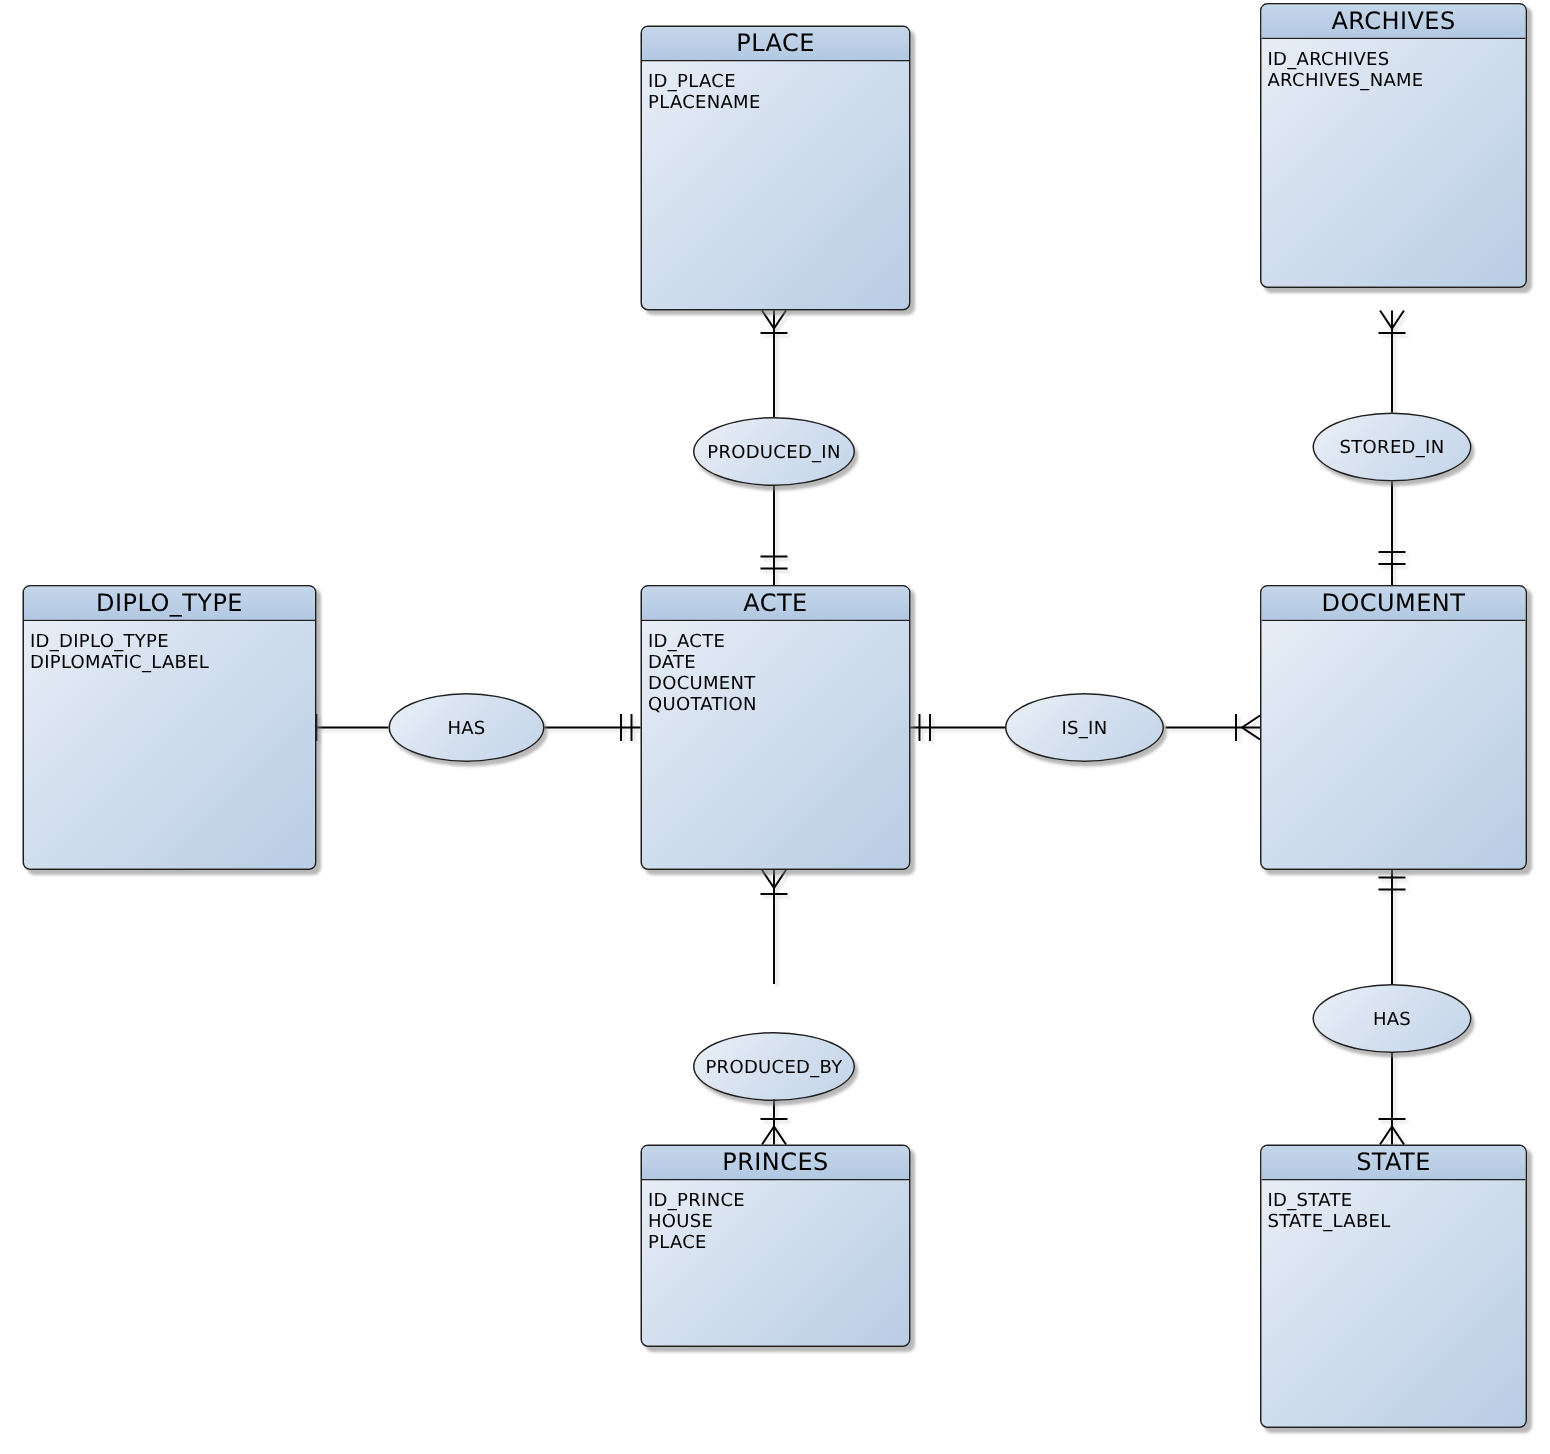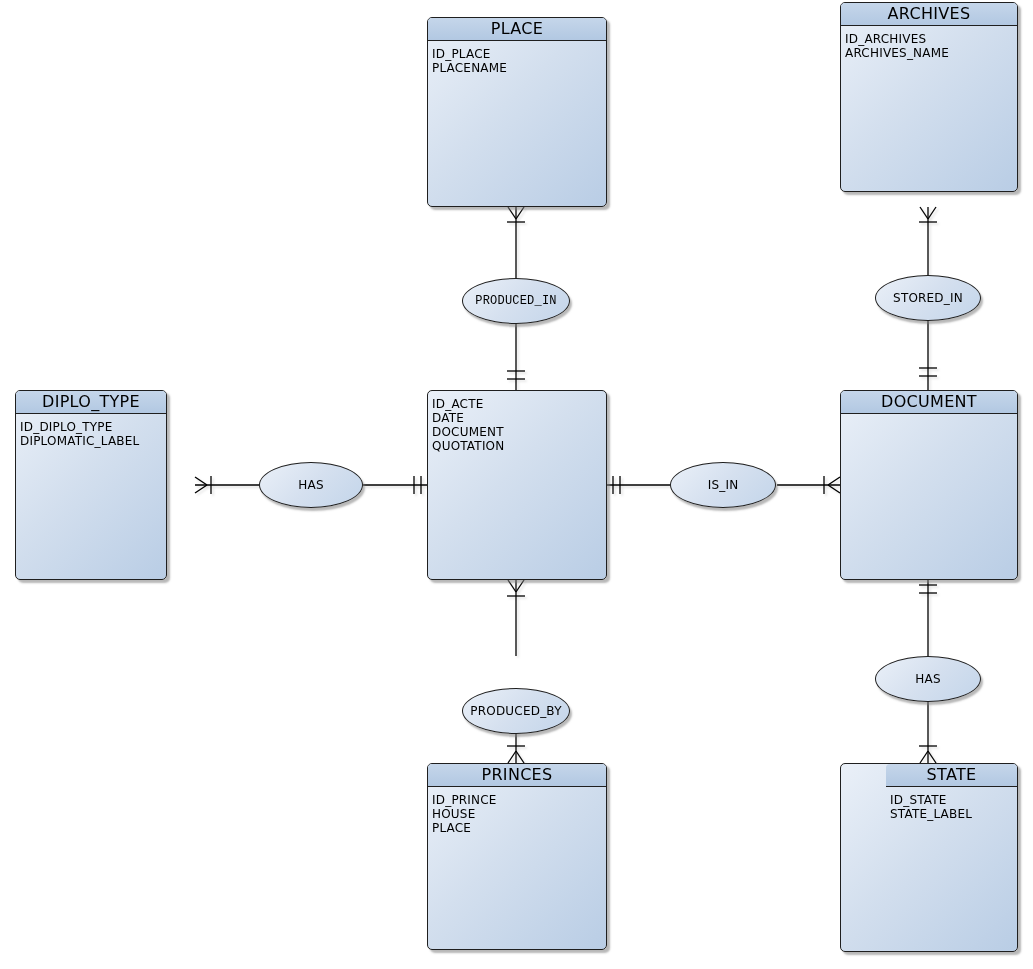--- a/index.html
+++ b/index.html
@@ -124,54 +124,55 @@
         <div class="attr">PLACENAME</div>
       </div>
     </div>
     <div class="entity" style="left: 840px; top: 2px; width: 178px; height: 190px;">
       <div class="entity-header">ARCHIVES</div>
       <div class="entity-body">
         <div class="attr">ID_ARCHIVES</div>
         <div class="attr">ARCHIVES_NAME</div>
       </div>
     </div>
-    <div class="entity" style="left: 15px; top: 390px; width: 152px; height: 190px;">
+    <div class="entity" style="left: 15px; top: 390px; width: 196px; height: 190px;">
       <div class="entity-header">DIPLO_TYPE</div>
       <div class="entity-body">
         <div class="attr">ID_DIPLO_TYPE</div>
         <div class="attr">DIPLOMATIC_LABEL</div>
       </div>
     </div>
     <div class="entity" style="left: 427px; top: 390px; width: 180px; height: 190px;">
+      <div class="entity-header">ACTE</div>
       <div class="entity-body">
         <div class="attr">ID_ACTE</div>
         <div class="attr">DATE</div>
         <div class="attr">DOCUMENT</div>
         <div class="attr">QUOTATION</div>
       </div>
     </div>
     <div class="entity" style="left: 840px; top: 390px; width: 178px; height: 190px;">
       <div class="entity-header">DOCUMENT</div>
     </div>
-    <div class="entity" style="left: 427px; top: 763px; width: 180px; height: 187px;">
+    <div class="entity" style="left: 427px; top: 763px; width: 180px; height: 135px;">
       <div class="entity-header">PRINCES</div>
       <div class="entity-body">
         <div class="attr">ID_PRINCE</div>
         <div class="attr">HOUSE</div>
         <div class="attr">PLACE</div>
       </div>
     </div>
-    <div class="entity" style="left: 840px; top: 763px; width: 178px; height: 189px; padding-left: 45px;">
+    <div class="entity" style="left: 840px; top: 763px; width: 178px; height: 189px;">
       <div class="entity-header">STATE</div>
       <div class="entity-body">
         <div class="attr">ID_STATE</div>
         <div class="attr">STATE_LABEL</div>
       </div>
     </div>
-    <div class="relationship" style="left: 462px; top: 278px; width: 108px; height: 46px; font-family: Liberation Mono, monospace;">
+    <div class="relationship" style="left: 462px; top: 278px; width: 108px; height: 46px;">
       <span>PRODUCED_IN</span>
     </div>
     <div class="relationship" style="left: 875px; top: 275px; width: 106px; height: 46px;">
       <span>STORED_IN</span>
     </div>
     <div class="relationship" style="left: 259px; top: 462px; width: 104px; height: 46px;">
       <span>HAS</span>
     </div>
     <div class="relationship" style="left: 670px; top: 462px; width: 106px; height: 46px;">
       <span>IS_IN</span>

